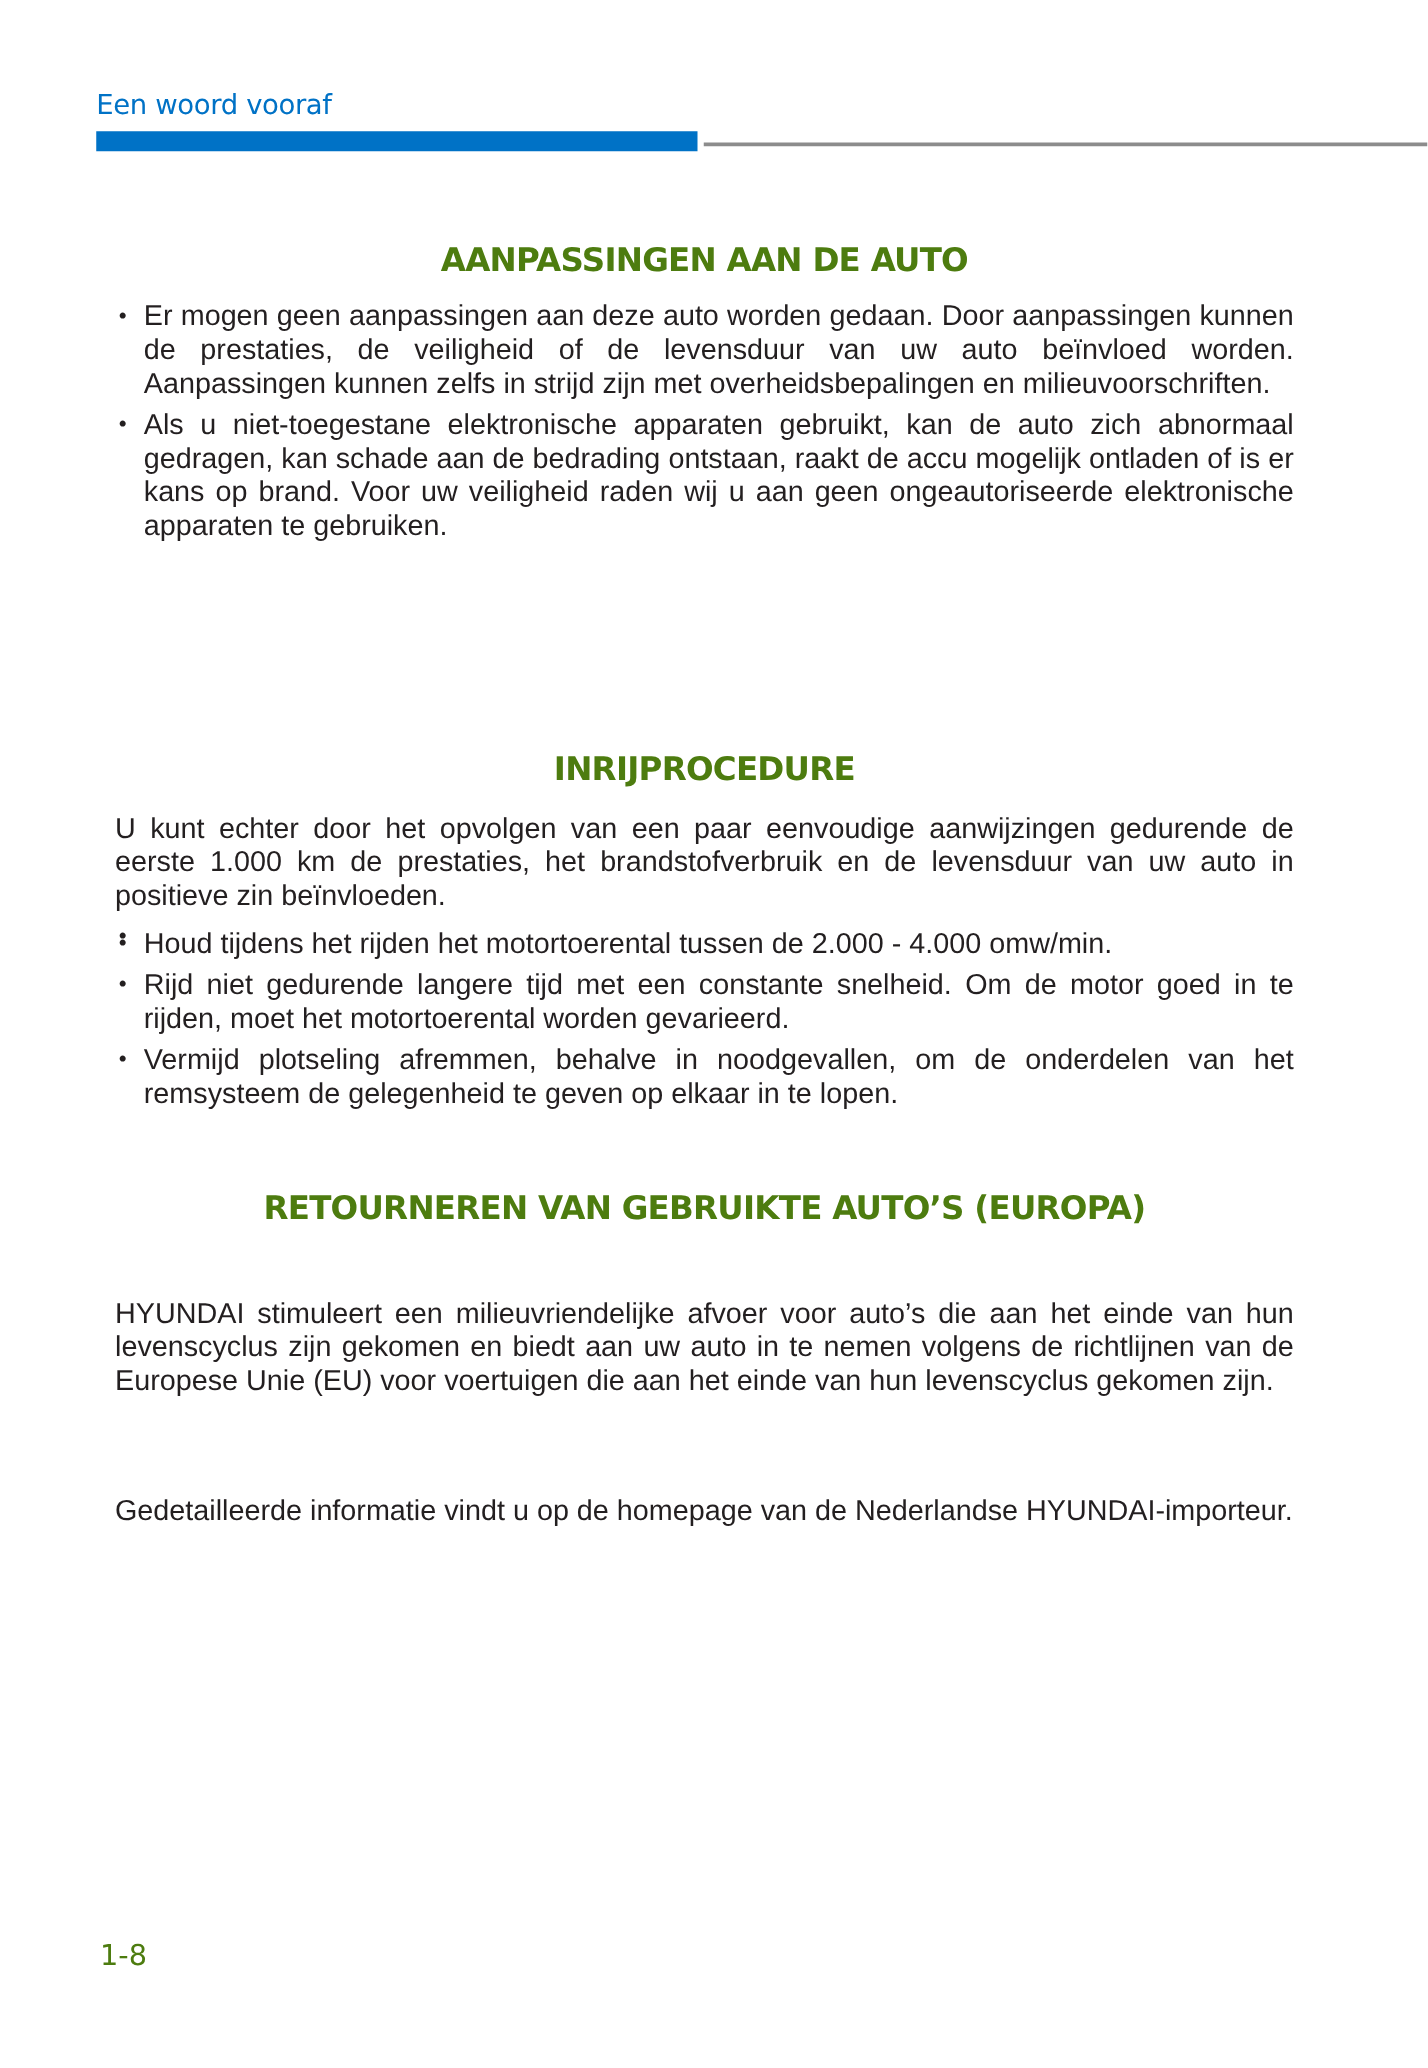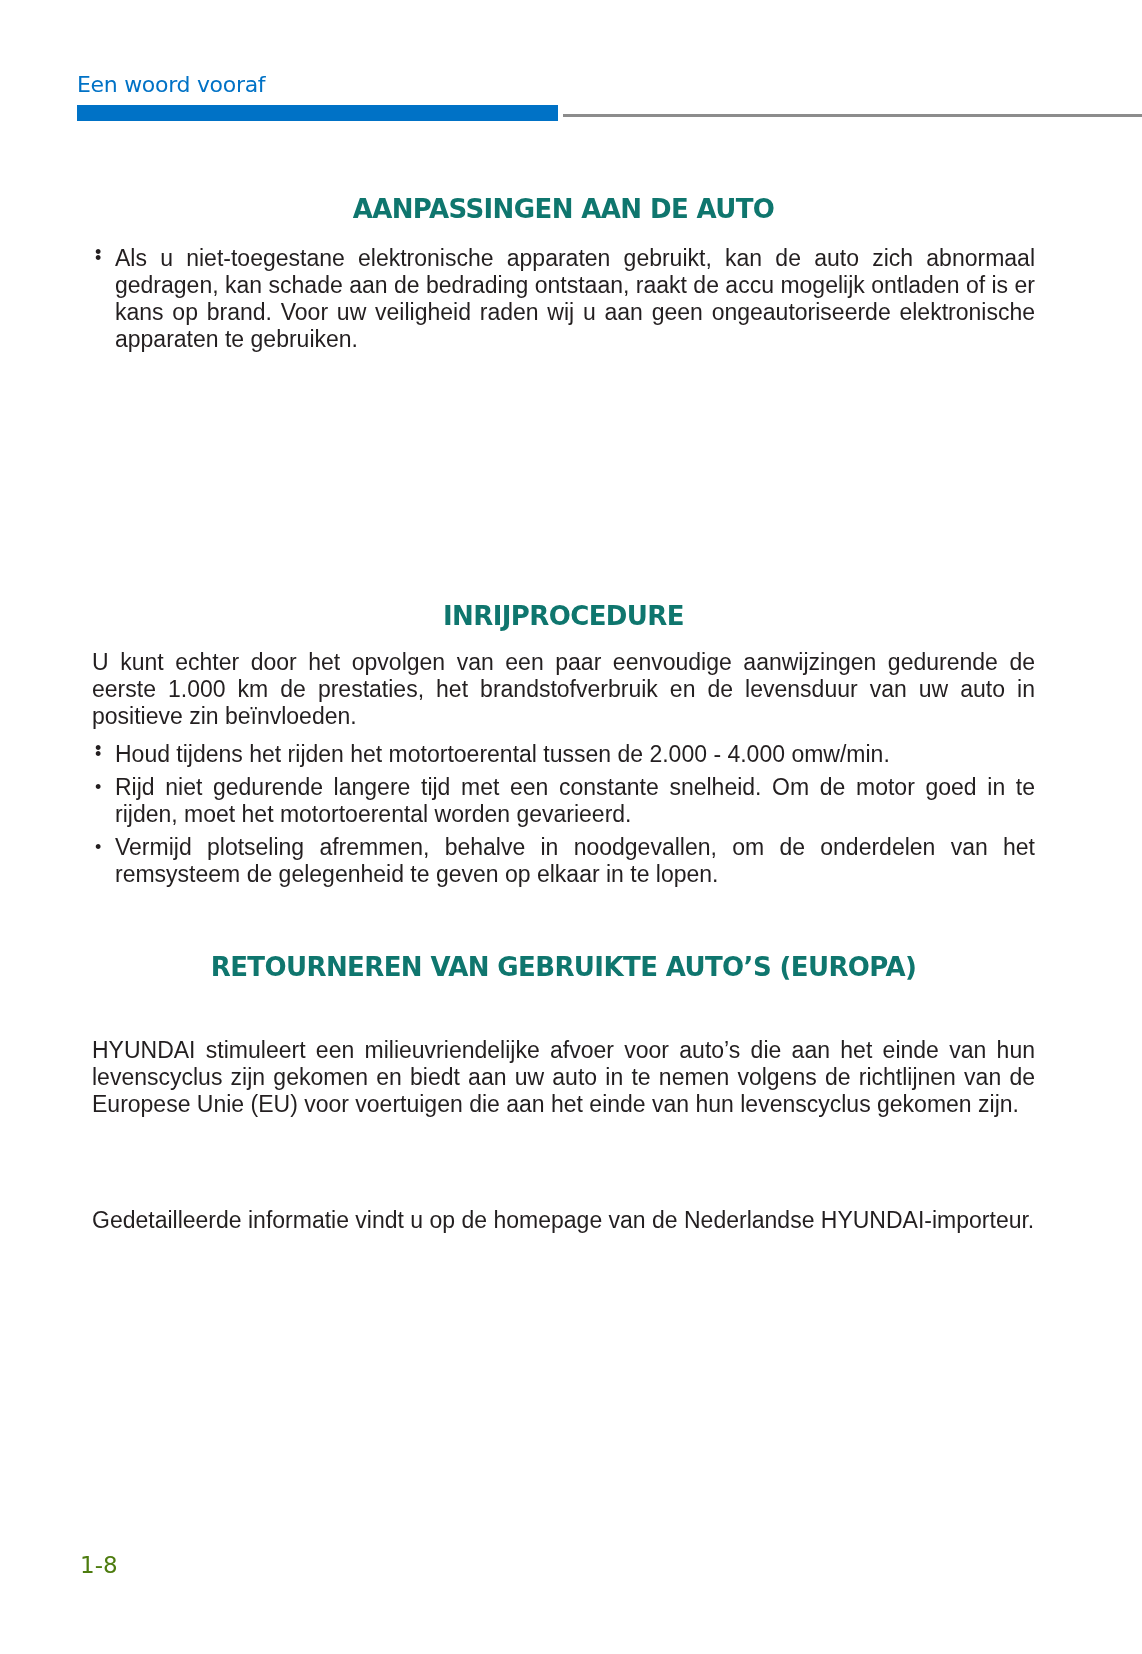--- a/index.html
+++ b/index.html
@@ -43,21 +43,21 @@
       background: #8c8c8c;
     }
     .section-heading {
       position: absolute;
       left: 0;
       width: 1127px;
       text-align: center;
       font-family: "DejaVu Sans", "Liberation Sans", sans-serif;
       font-weight: bold;
       font-size: 26px;
-      color: #0f766e;
+      color: #4d7c0f;
       letter-spacing: -0.6px;
       line-height: 30px;
       margin: 0;
     }
     .text-block {
       position: absolute;
       left: 92px;
       width: 943px;
       font-size: 23px;
       line-height: 27px;
@@ -105,20 +105,21 @@
 <body>
 
 <div class="running-header">Een woord vooraf</div>
 <div class="header-bar-blue"></div>
 <div class="header-rule-grey"></div>
 
 <h2 class="section-heading" style="top:194px;">AANPASSINGEN AAN DE AUTO</h2>
 <ul class="bullet-list" style="top:239px;">
   <li class="bullet-item">
     <span class="bullet-dot">•</span>
+    <span>Er mogen geen aanpassingen aan deze auto worden gedaan. Door aanpassingen kunnen de prestaties, de veiligheid of de levensduur van uw auto beïnvloed worden. Aanpassingen kunnen zelfs in strijd zijn met overheidsbepalingen en milieuvoorschriften.</span>
   </li>
   <li class="bullet-item">
     <span class="bullet-dot">•</span>
     <span>Als u niet-toegestane elektronische apparaten gebruikt, kan de auto zich abnormaal gedragen, kan schade aan de bedrading ontstaan, raakt de accu mogelijk ontladen of is er kans op brand. Voor uw veiligheid raden wij u aan geen ongeautoriseerde elektronische apparaten te gebruiken.</span>
   </li>
 </ul>
 
 <h2 class="section-heading" style="top:601px;">INRIJPROCEDURE</h2>
 <p class="text-block" style="top:631px;margin-top:18px;">U kunt echter door het opvolgen van een paar eenvoudige aanwijzingen gedurende de eerste 1.000 km de prestaties, het brandstofverbruik en de levensduur van uw auto in positieve zin beïnvloeden.</p>
 <ul class="bullet-list" style="top:735px;">
@@ -134,15 +135,15 @@
     <span>Rijd niet gedurende langere tijd met een constante snelheid. Om de motor goed in te rijden, moet het motortoerental worden gevarieerd.</span>
   </li>
   <li class="bullet-item">
     <span class="bullet-dot">•</span>
     <span>Vermijd plotseling afremmen, behalve in noodgevallen, om de onderdelen van het remsysteem de gelegenheid te geven op elkaar in te lopen.</span>
   </li>
 </ul>
 
 <h2 class="section-heading" style="top:952px;">RETOURNEREN VAN GEBRUIKTE AUTO’S (EUROPA)</h2>
 <p class="text-block" style="top:1037px;">HYUNDAI stimuleert een milieuvriendelijke afvoer voor auto’s die aan het einde van hun levenscyclus zijn gekomen en biedt aan uw auto in te nemen volgens de richtlijnen van de Europese Unie (EU) voor voertuigen die aan het einde van hun levenscyclus gekomen zijn.</p>
-<p class="text-block" style="top:1195px;margin-top:12px;">Gedetailleerde informatie vindt u op de homepage van de Nederlandse HYUNDAI-importeur.</p>
+<p class="text-block" style="top:1195px;">Gedetailleerde informatie vindt u op de homepage van de Nederlandse HYUNDAI-importeur.</p>
 
 <div class="page-number">1-8</div>
 
 </body></html>

